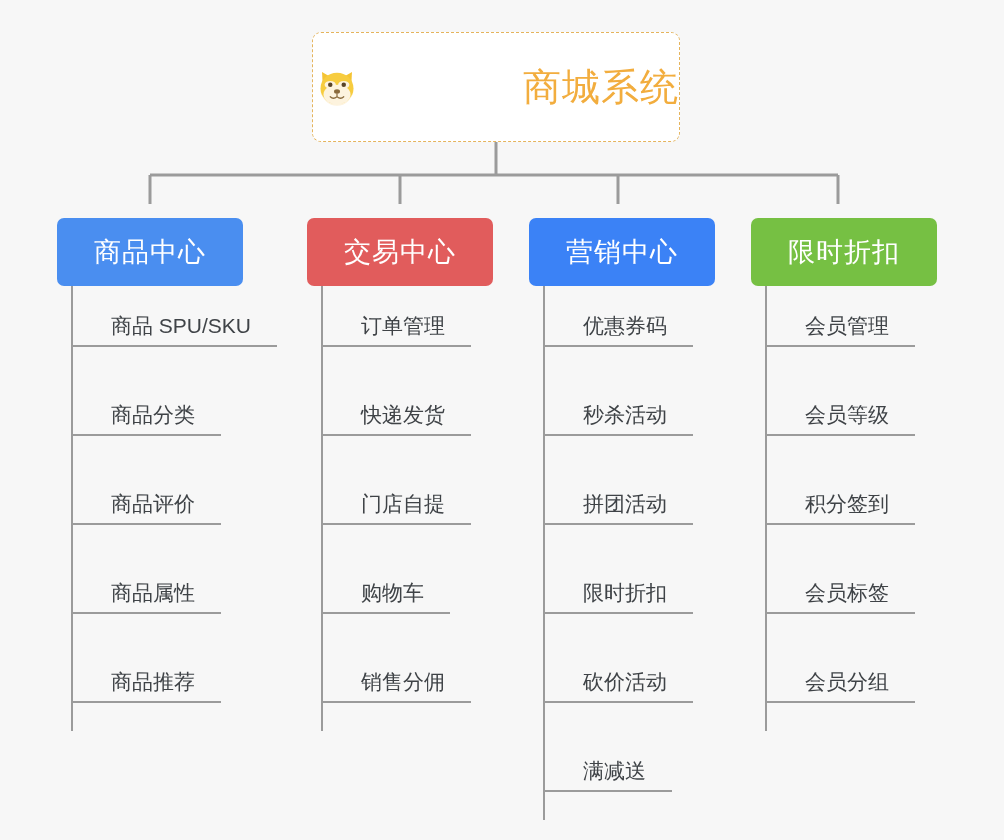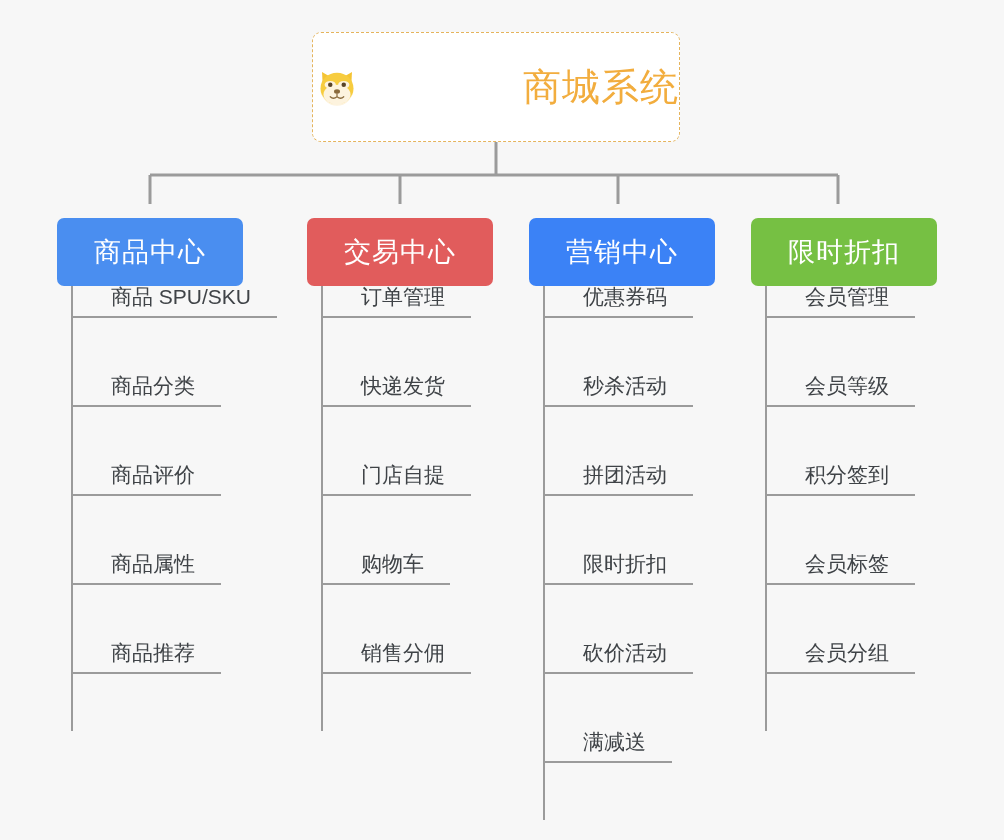--- a/index.html
+++ b/index.html
@@ -93,21 +93,21 @@
   .leaf-list {
     position: relative;
     margin-top: 0;
     padding-top: 0;
     border-left: 2.5px solid #9b9b9b;
   }
 
   .leaf-item {
     height: 89px;
     display: flex;
-    align-items: flex-start;
+    align-items: center;
     padding-left: 38px;
     position: relative;
   }
 
   .leaf-label {
     font-size: 21px;
     color: #3f4347;
     line-height: 1;
     padding-bottom: 9px;
     border-bottom: 2px solid #9b9b9b;

